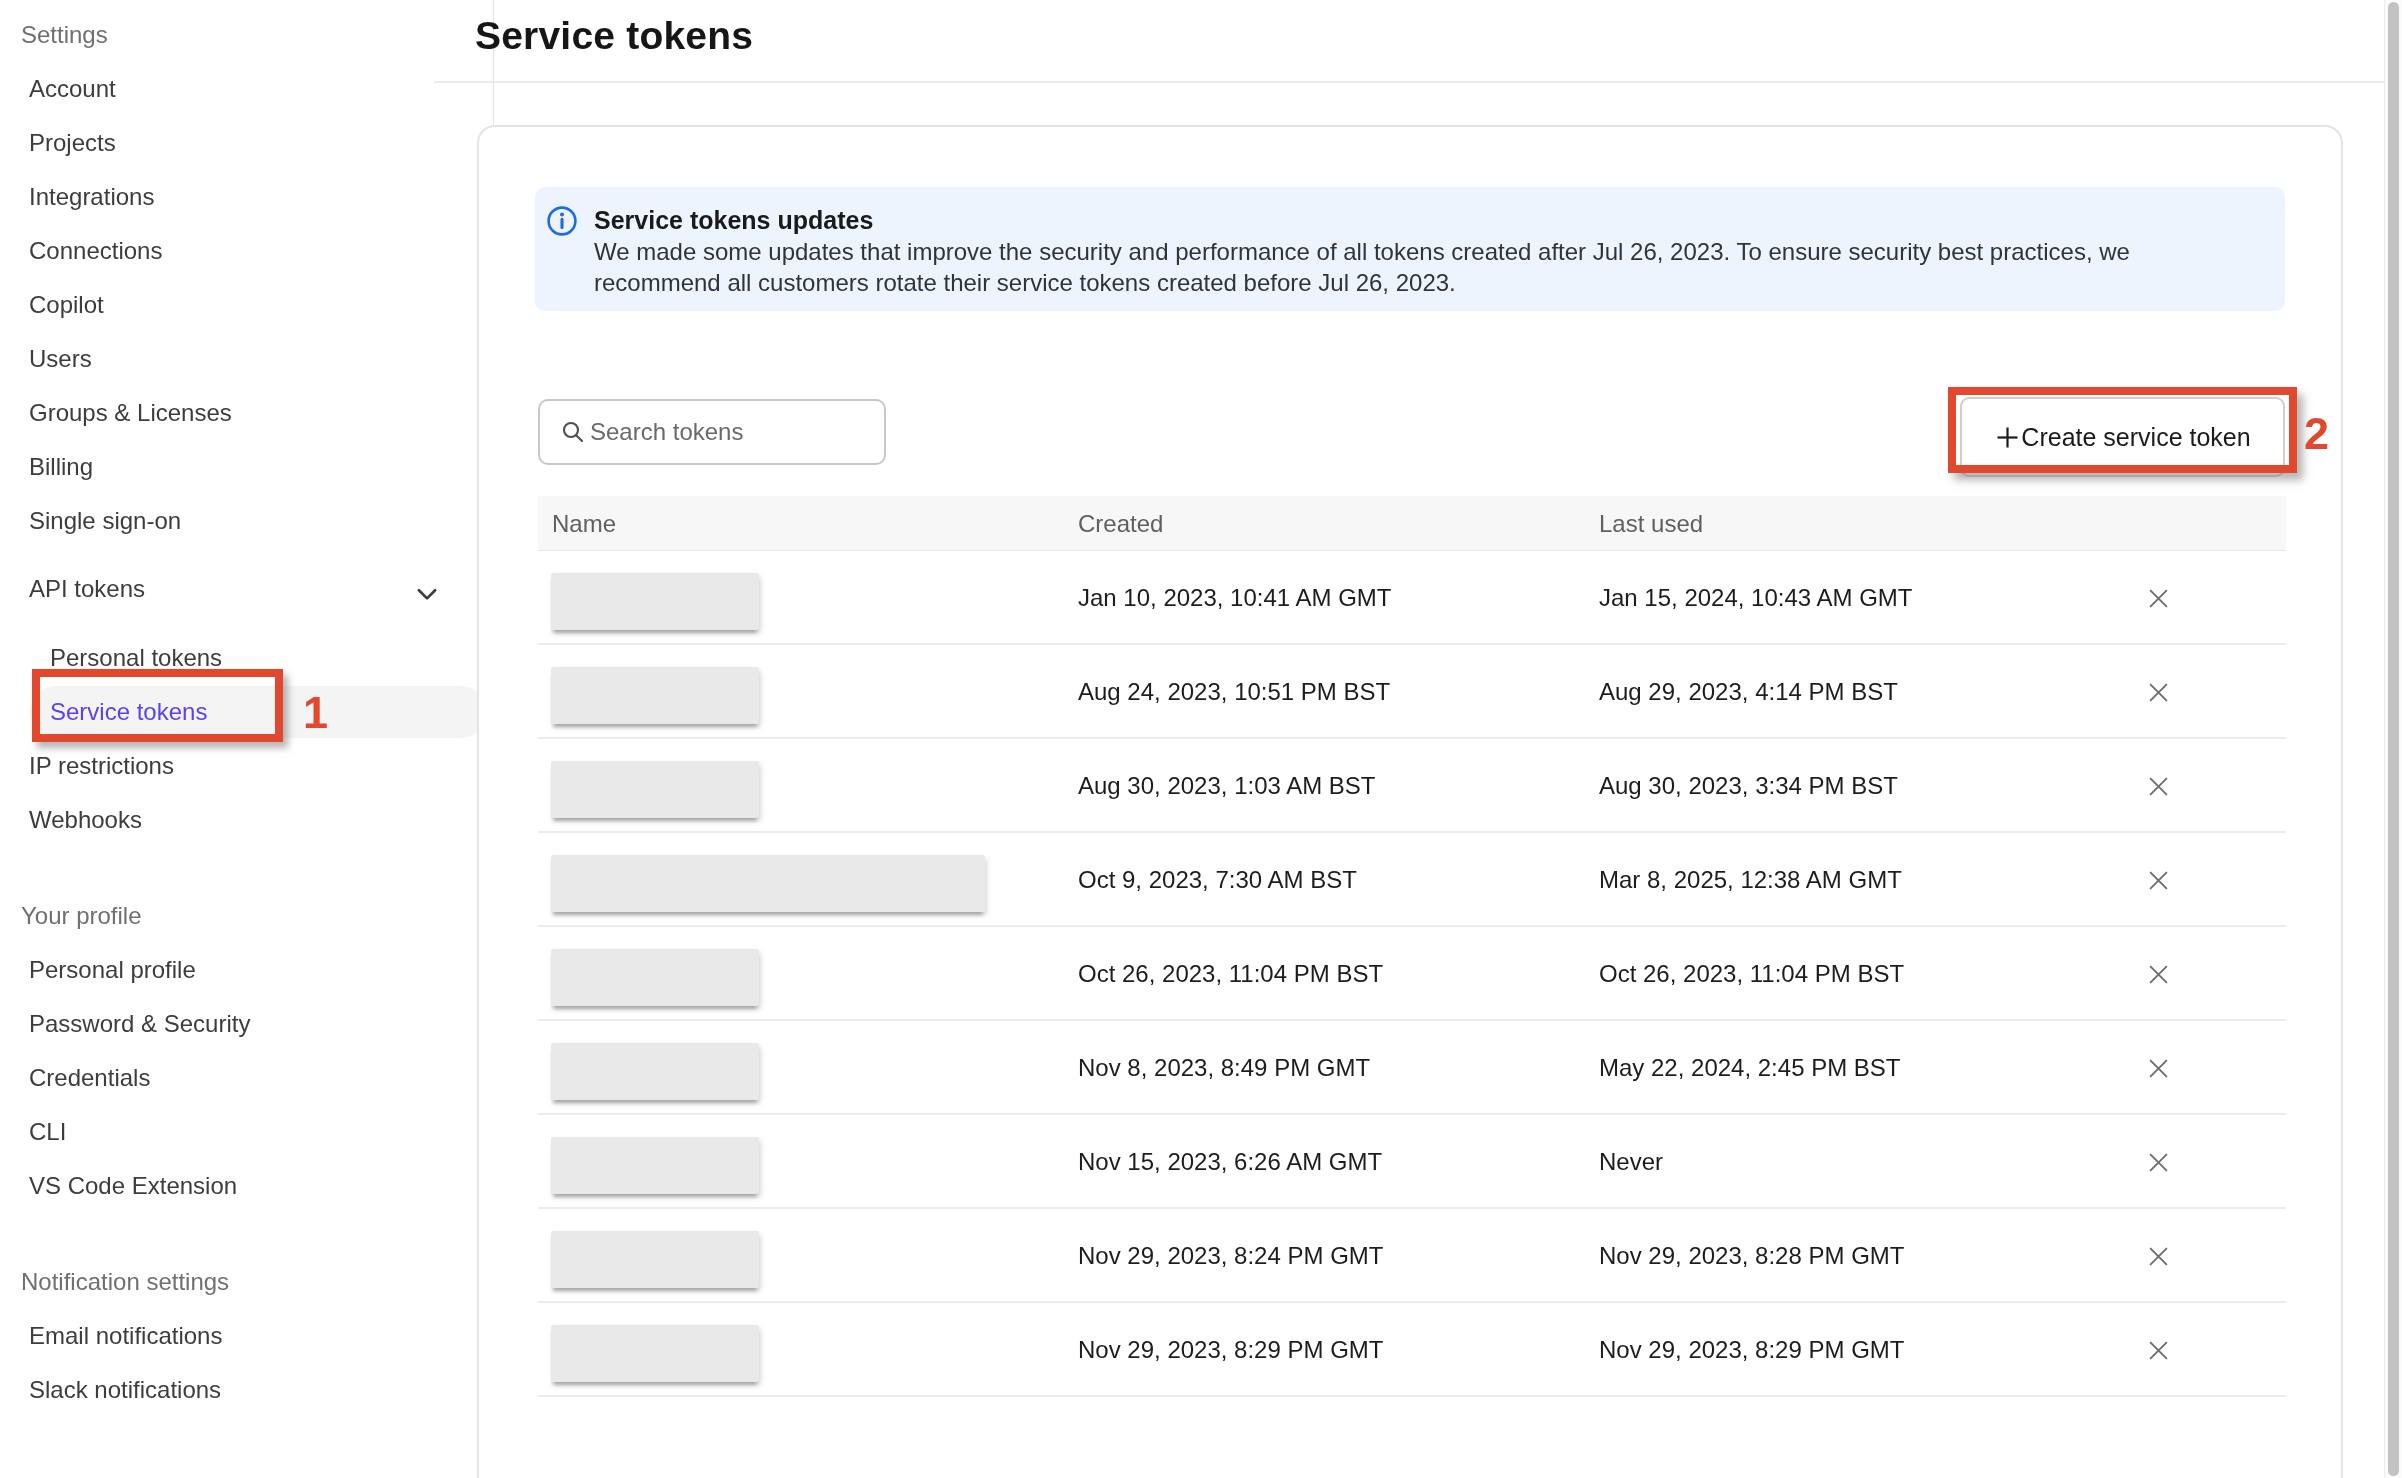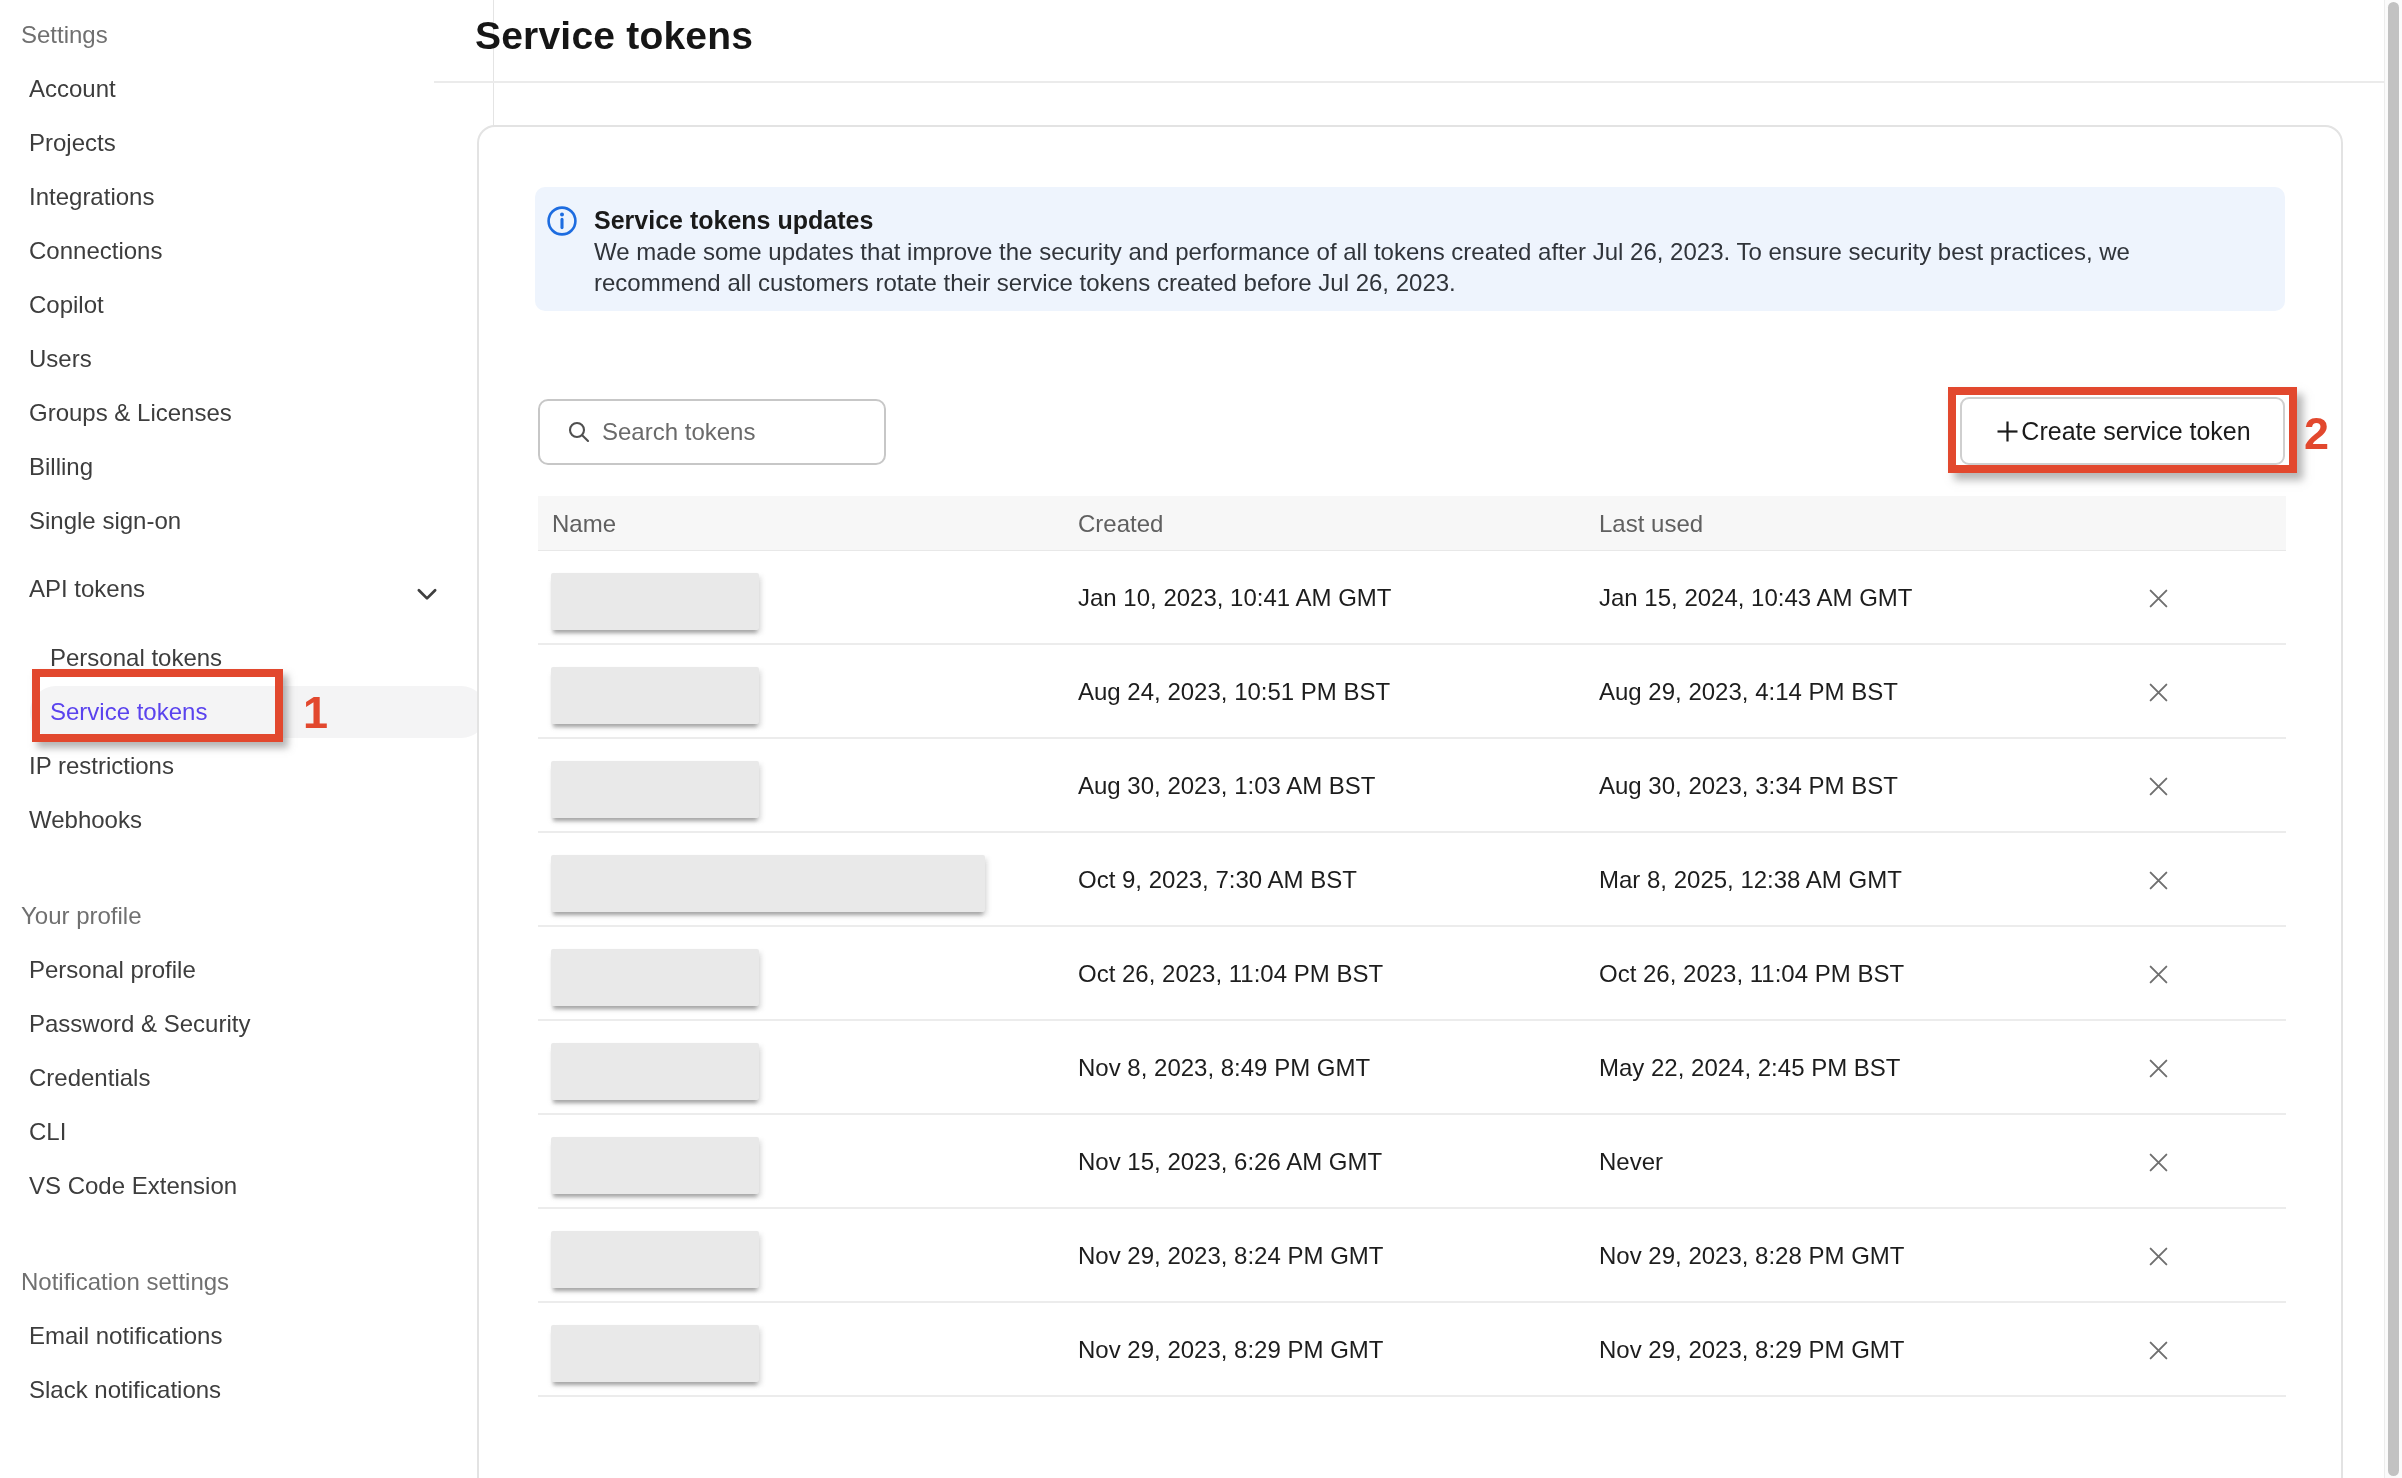--- a/index.html
+++ b/index.html
@@ -43,26 +43,26 @@
   .banner { position:absolute; left:56px; top:60px; width:1750px; height:124px;
             background:#eef4fd; border-radius:10px; }
   .banner-icon { position:absolute; left:11px; top:18px; }
   .banner-title { position:absolute; left:59px; top:17px; font-size:25px; font-weight:700;
                   color:#1a1a1a; line-height:32px; }
   .banner-body { position:absolute; left:59px; top:49px; width:1660px; font-size:24px;
                  color:#30343a; line-height:31px; }
 
   .search-box { position:absolute; left:59px; top:272px; width:348px; height:66px;
                 border:2px solid #c7c7c7; border-radius:10px; display:flex; align-items:center;
-                padding-left:26px; gap:10px; background:#fff; }
+                padding-left:20px; gap:4px; background:#fff; }
   .search-box input { border:none; outline:none; font-size:24px; width:240px;
                       font-family:"Liberation Sans","DejaVu Sans",sans-serif; color:#222; }
   .search-box input::placeholder { color:#6a6a6a; }
 
-  .create-btn { position:absolute; left:1481px; top:270px; width:325px; height:68px;
+  .create-btn { position:absolute; left:1481px; top:270px; width:325px; height:80px;
                 background:#fff; border:2px solid #cfcfcf; border-radius:9px;
                 display:flex; align-items:center; justify-content:center; 
                 font-size:25px; color:#1b1b1b; cursor:pointer; }
   .anno-box-2 { position:absolute; left:1469px; top:260px; width:349px; height:86px;
                 border:8px solid #e2482e; box-shadow:6px 7px 8px rgba(110,110,110,.5);
                 pointer-events:none; z-index:5; }
   .anno-num-2 { position:absolute; left:1825px; top:281px; font-size:45px; font-weight:700;
                 color:#e2482e; z-index:6; }
 
   

